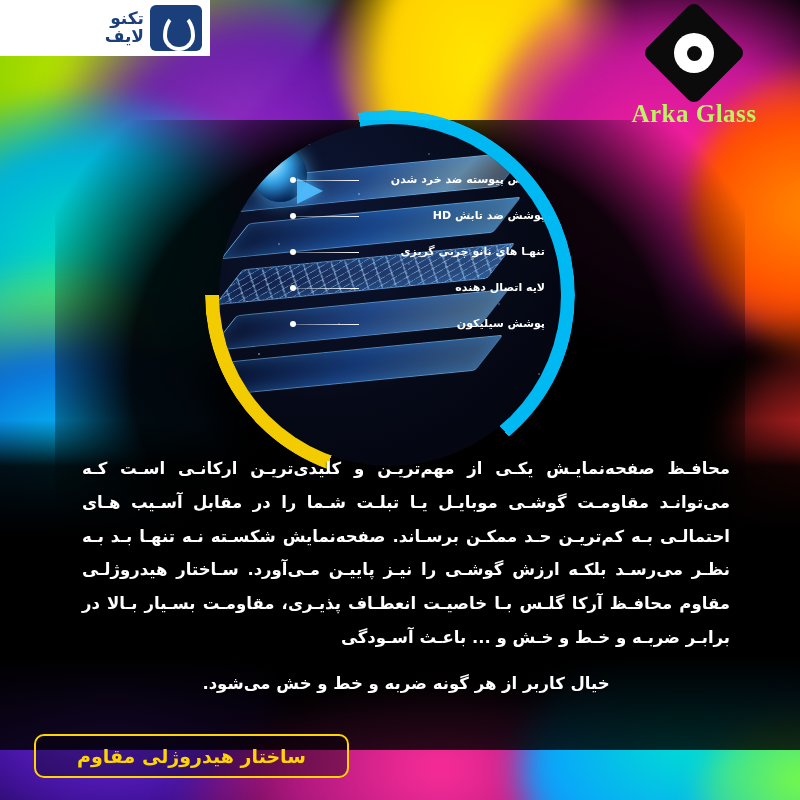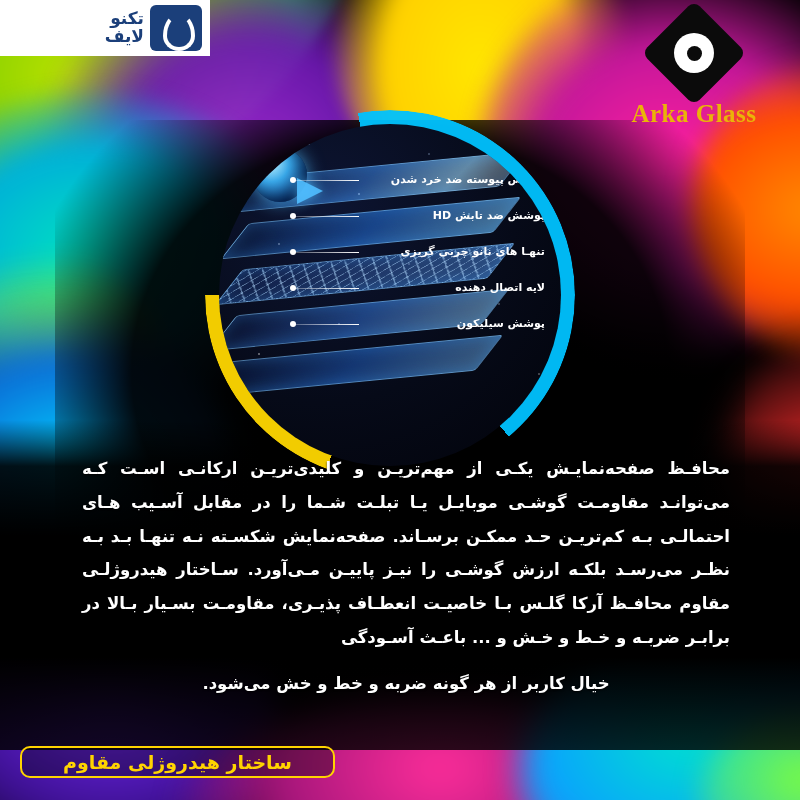--- a/index.html
+++ b/index.html
@@ -231,21 +231,21 @@
   }
   .logo-tr .diamond .inner::after {
     content: "";
     width: 15px;
     height: 15px;
     border-radius: 50%;
     background: #0b0b0b;
   }
   .logo-tr .brand {
     margin-top: 10px;
-    color: #eab308;
+    color: #bef264;
     font-size: 25px;
     font-weight: bold;
     letter-spacing: .5px;
     font-family: "Liberation Serif", serif;
   }
 
   
   .circle-wrap {
     position: absolute;
     left: 205px;
@@ -416,24 +416,24 @@
     font-family: "DejaVu Sans", sans-serif;
     letter-spacing: .2px;
     text-shadow: 0 1px 2px rgba(0,0,0,.9);
   }
   .body-text p { margin: 12px; }
   .body-text p.last { text-align: center; font-weight: bold; }
 
   
   .badge {
     position: absolute;
-    left: 20px;
+    left: 34px;
     bottom: 22px;
     min-width: 315px;
-    height: 32px;
+    height: 44px;
     border: 2px solid #ffd400;
     border-radius: 10px;
     background: rgba(0,0,0,.35);
     display: flex;
     align-items: center;
     justify-content: center;
     padding: 0 18px;
     box-sizing: border-box;
   }
   .badge span {

